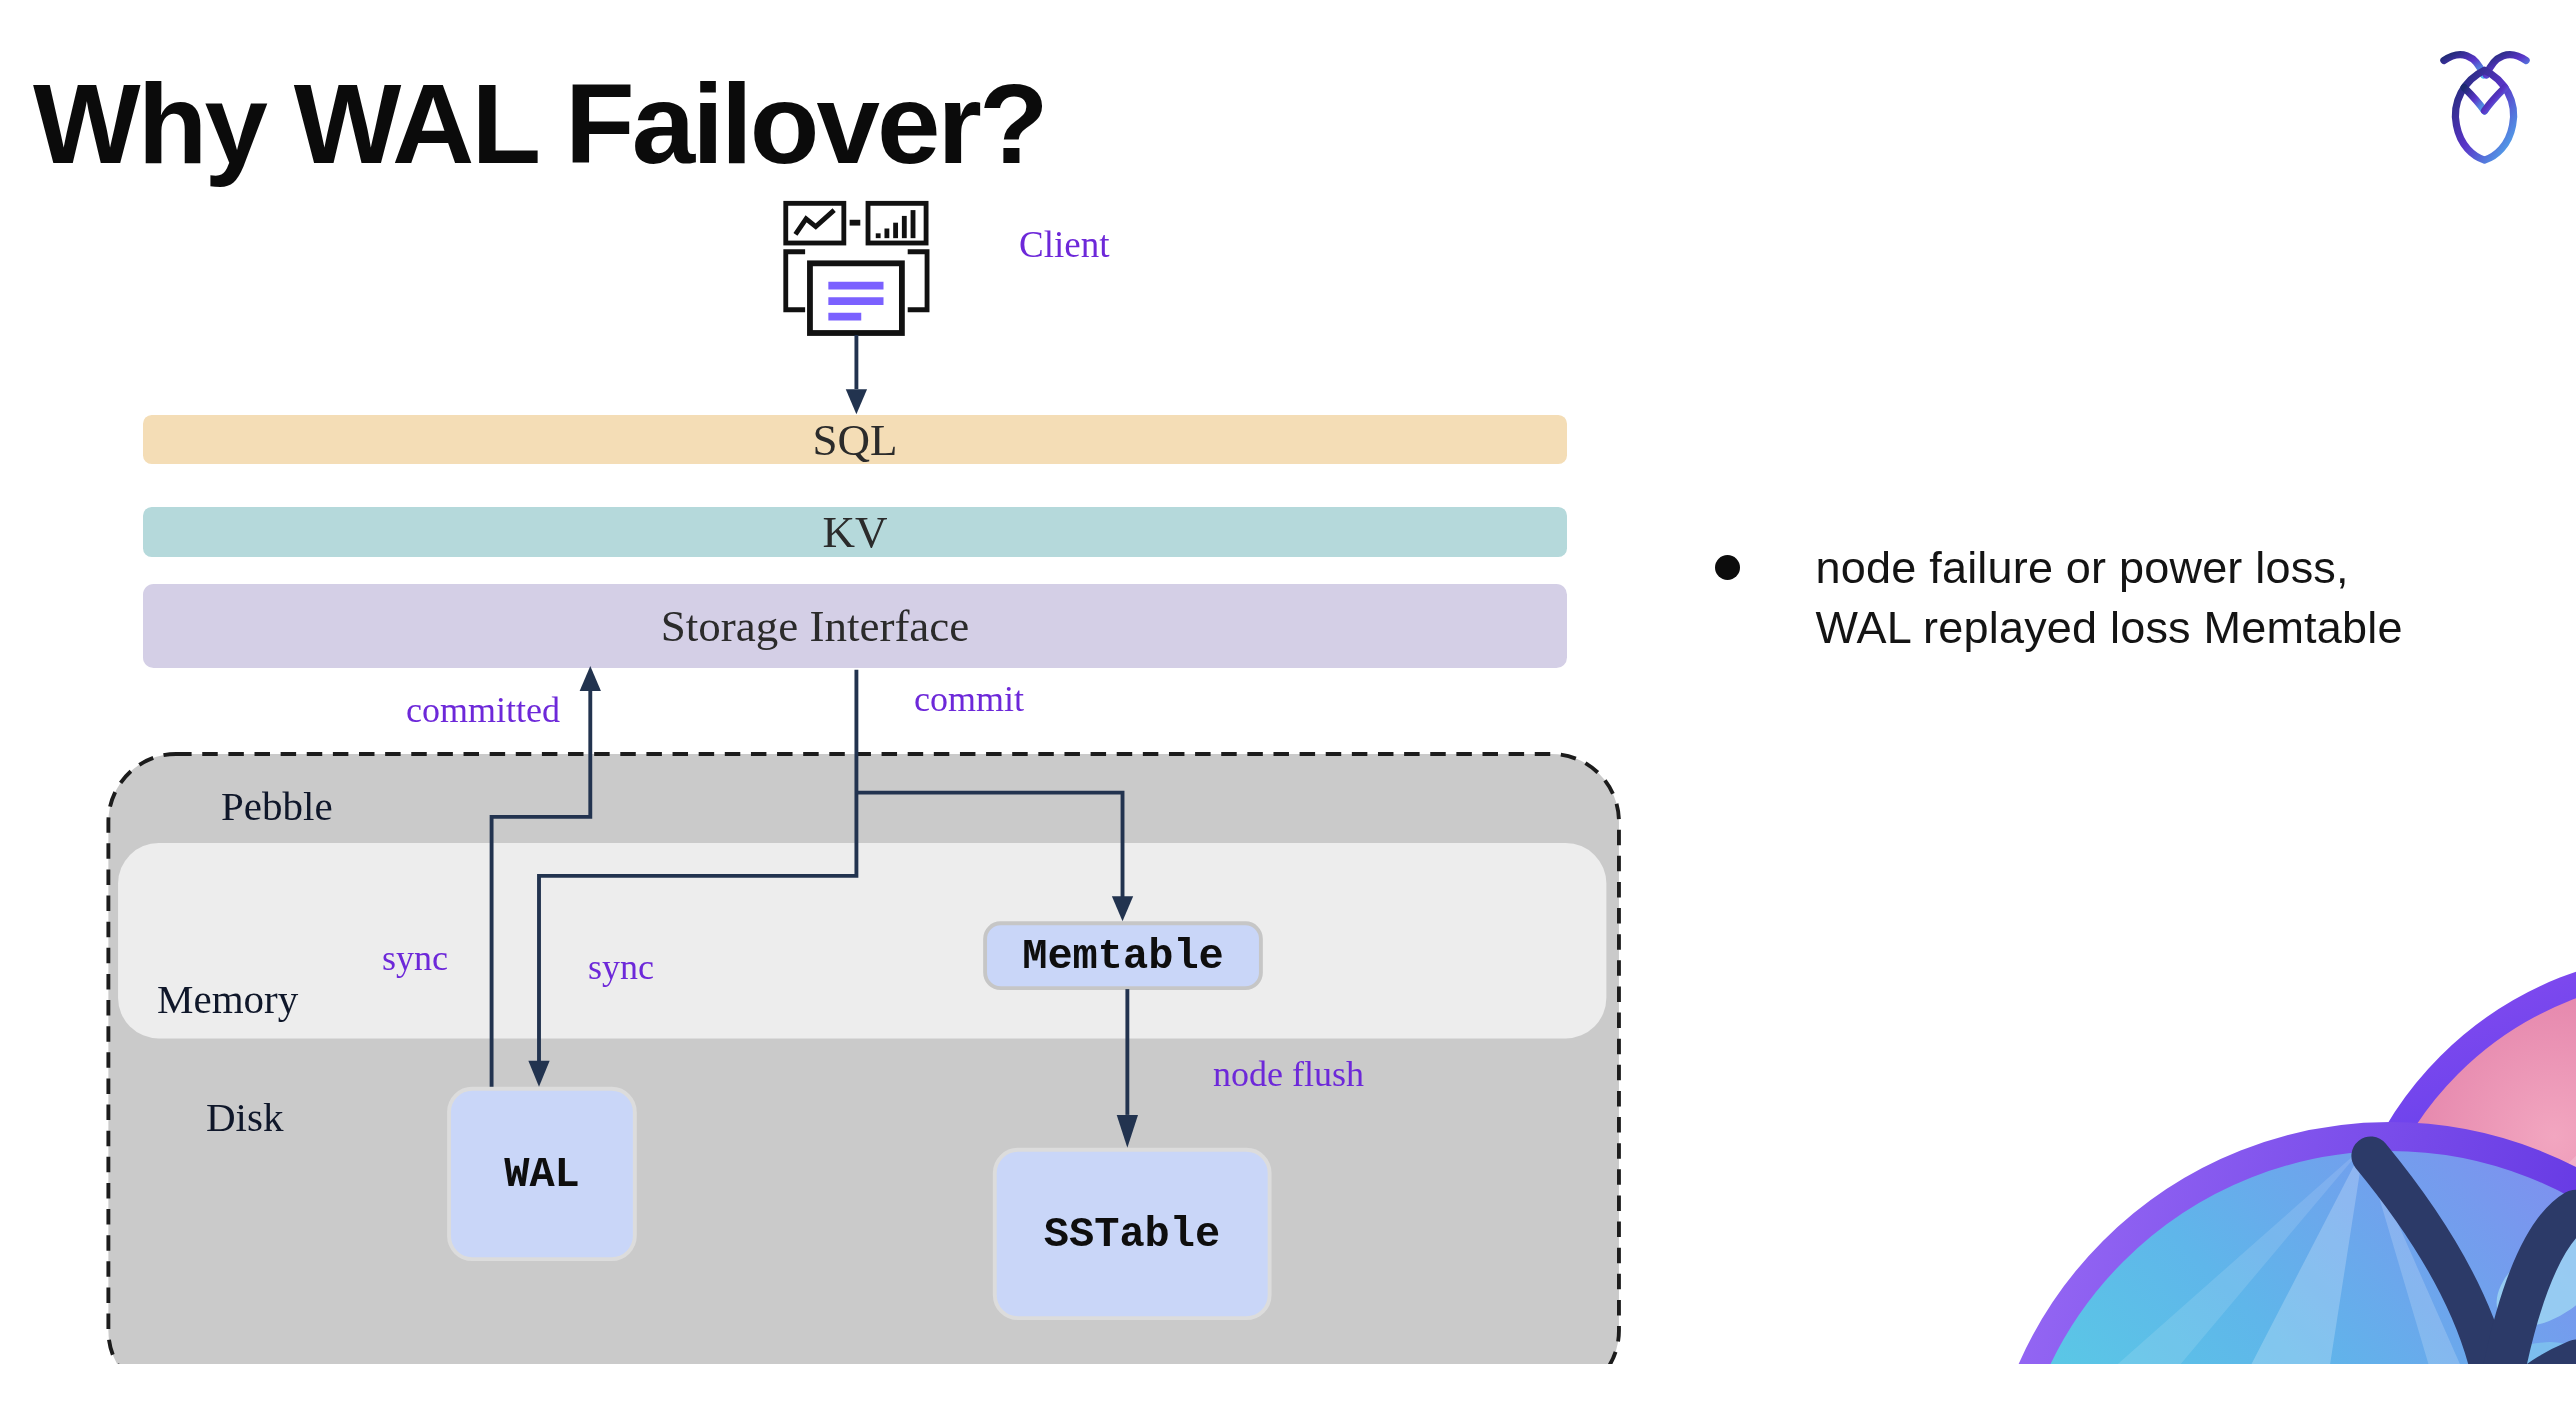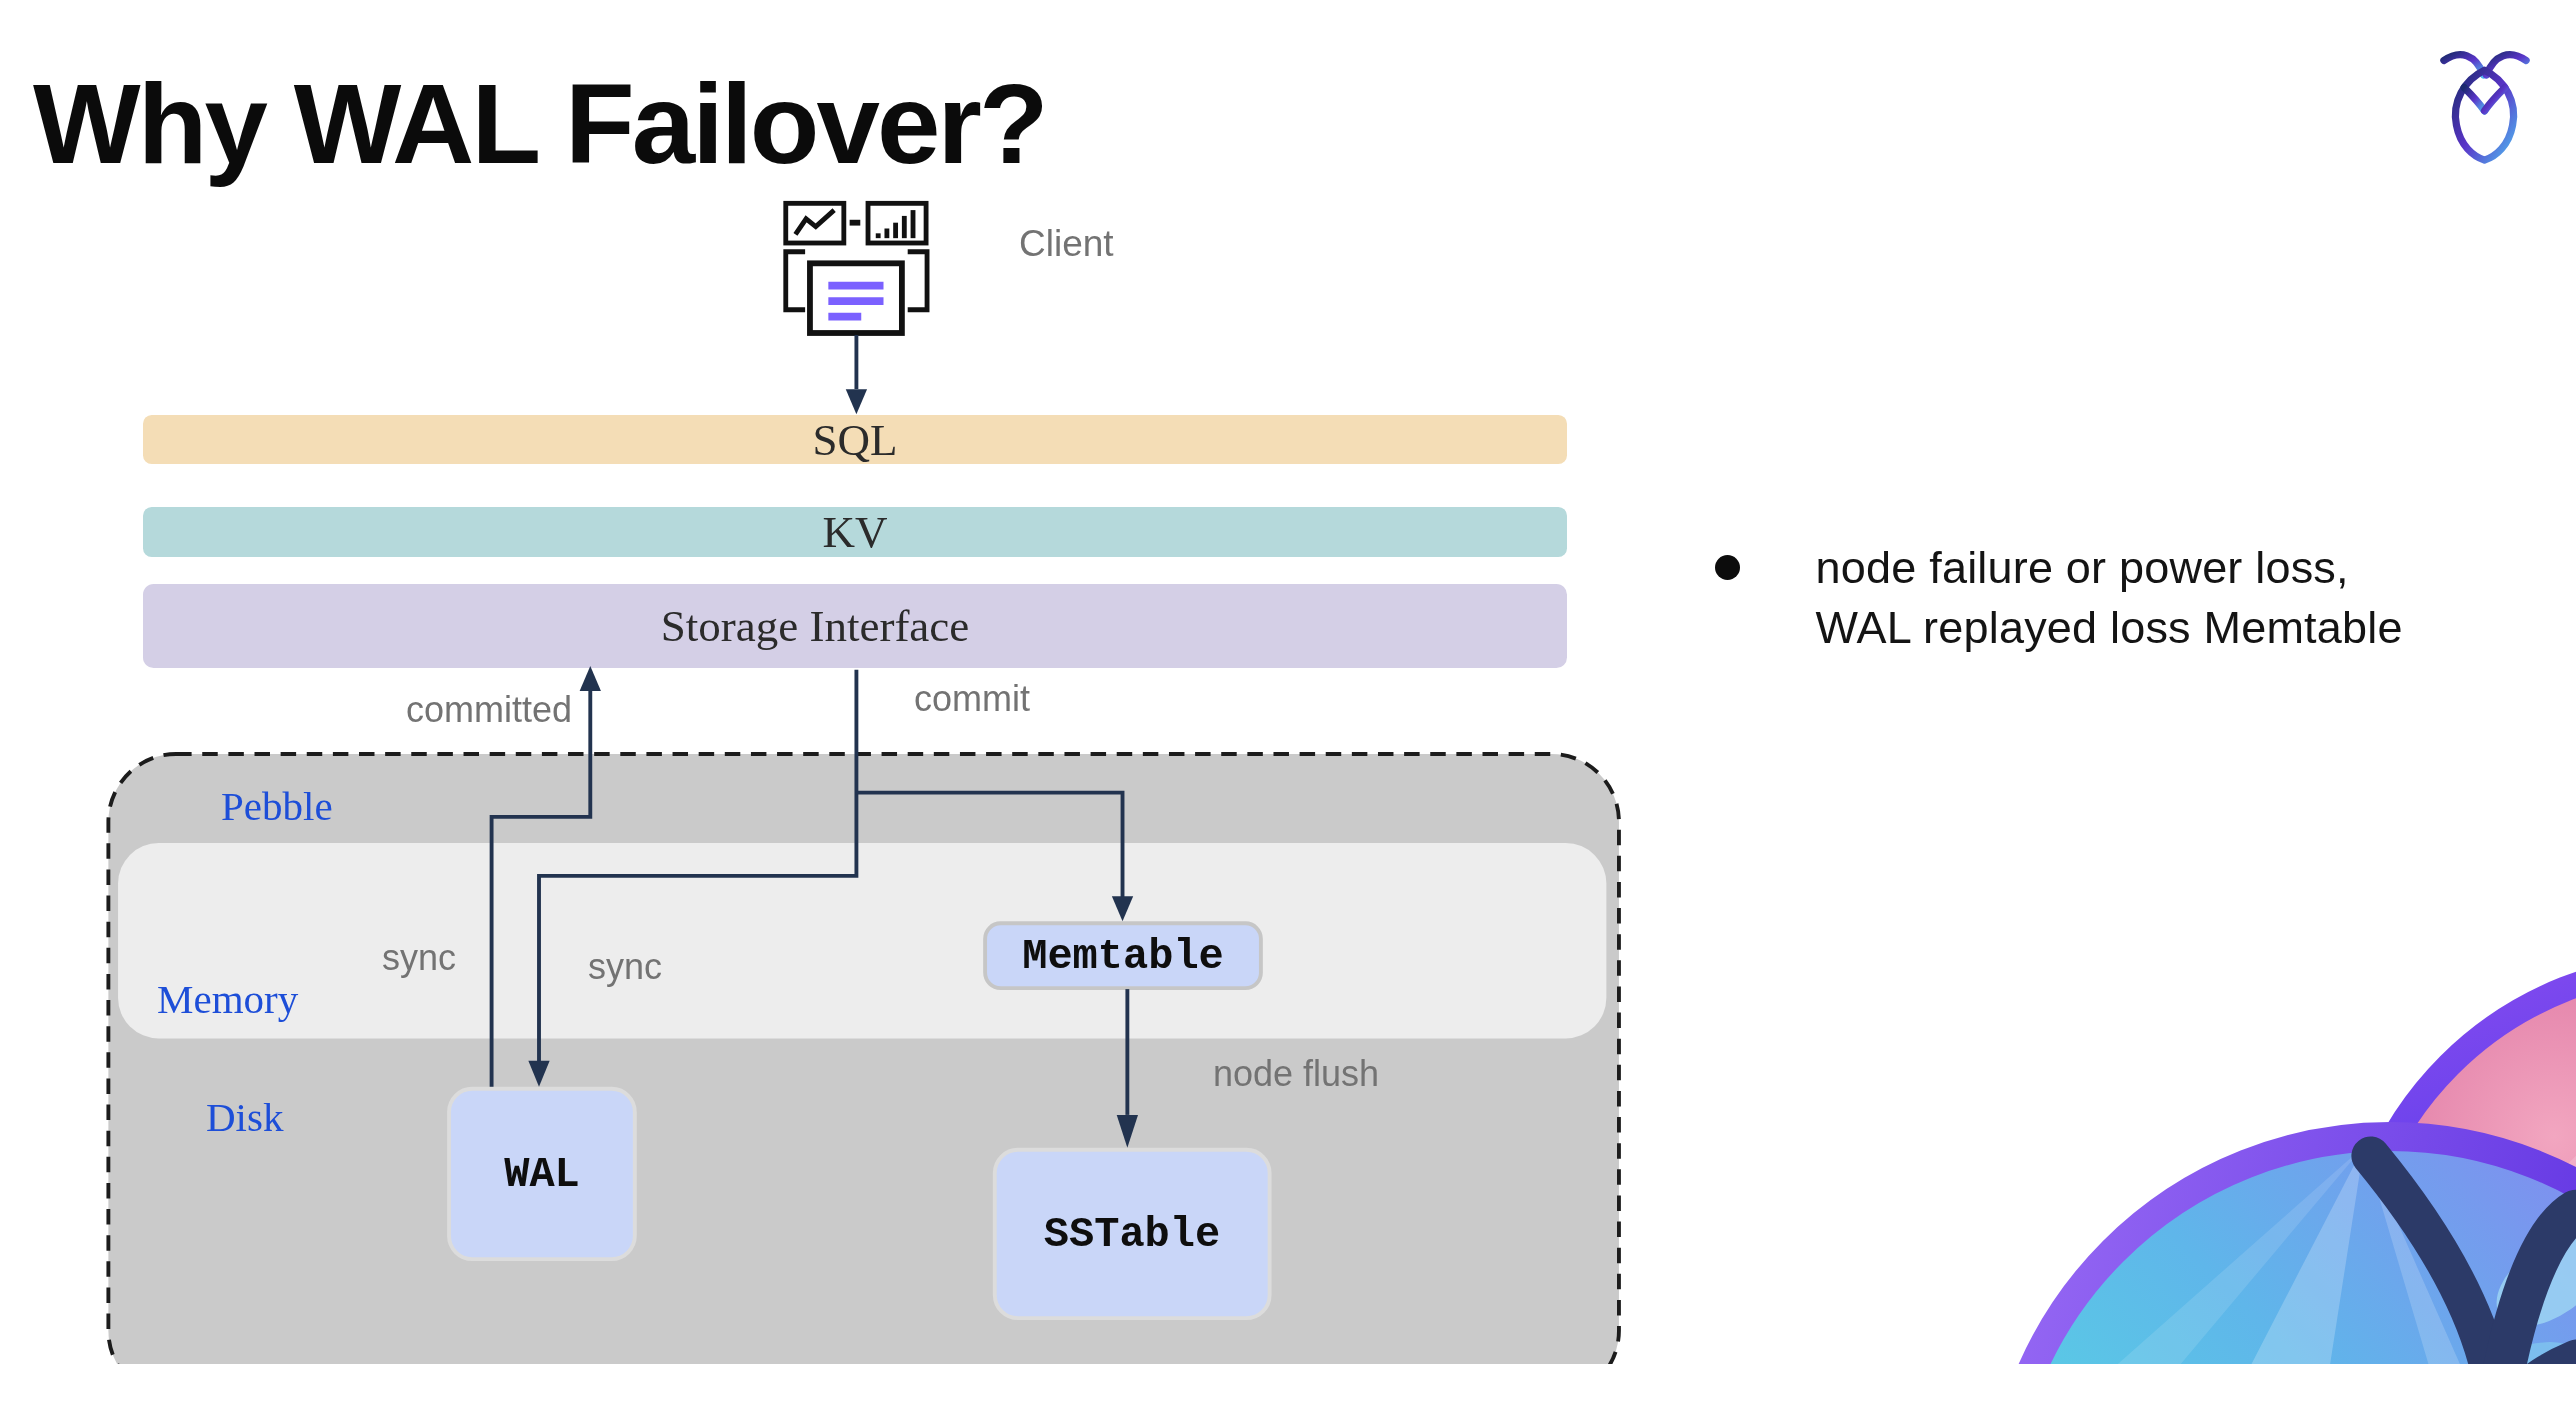--- a/index.html
+++ b/index.html
@@ -10,23 +10,23 @@
   .title{left:33px;top:58px;font-size:114px;font-weight:700;letter-spacing:-2.9px;color:#0b0b0b;
          font-family:"Liberation Sans",sans-serif;white-space:nowrap;}
   
   .bar{left:143px;width:1424px;border-radius:8.7px;}
   .bar-sql{top:415px;height:49px;background:#f4ddb6;}
   .bar-kv{top:507px;height:50px;background:#b5d9db;}
   .bar-storage{top:584px;height:84px;background:#d4cfe6;border-radius:10.6px;}
   .bar-label{font-family:"Liberation Serif",serif;font-size:45px;color:#2b2b2b;
              transform:translate(-50%,-50%);white-space:nowrap;}
   
-  .serif-label{font-family:"Liberation Serif",serif;font-size:41px;color:#1d4ed8;white-space:nowrap;}
+  .serif-label{font-family:"Liberation Serif",serif;font-size:41px;color:#0f172a;white-space:nowrap;}
   
-  .edge-label{font-family:Liberation Sans, sans-serif;font-size:36px;color:#737373;white-space:nowrap;}
+  .edge-label{font-family:Liberation Serif, serif;font-size:36px;color:#6d28d9;white-space:nowrap;}
   
   .node-label{font-family:Liberation Mono, monospace;font-weight:700;font-size:42px;color:#0e0e0e;
               transform:translate(-50%,-50%);white-space:nowrap;}
   .client-label{left:1019px;top:223px;font-size:37px;}
   
   .bullets{left:1703px;top:538px;width:716px;}
   .bullet{display:flex;align-items:flex-start;}
   .bullet + .bullet{margin-top:37px;}
   .bullet-dot{flex:0 0 auto;width:25px;height:25px;border-radius:50%;background:#0c0c0c;
               margin:17.4px 0 0 11.6px;}

